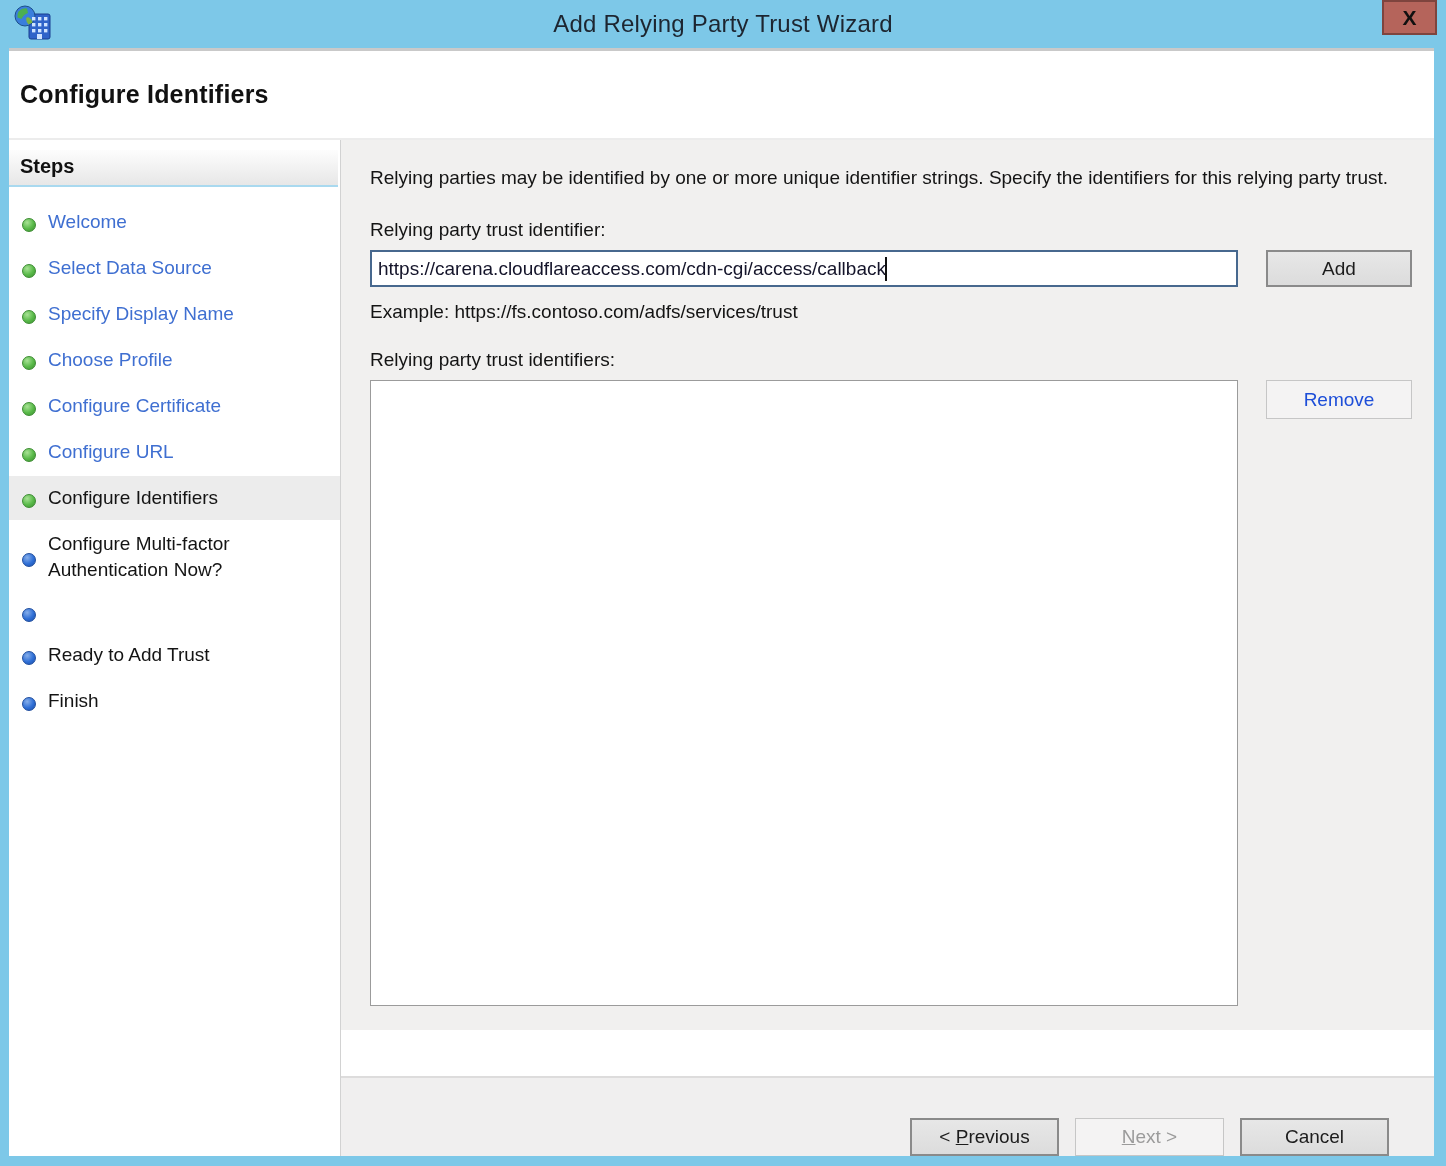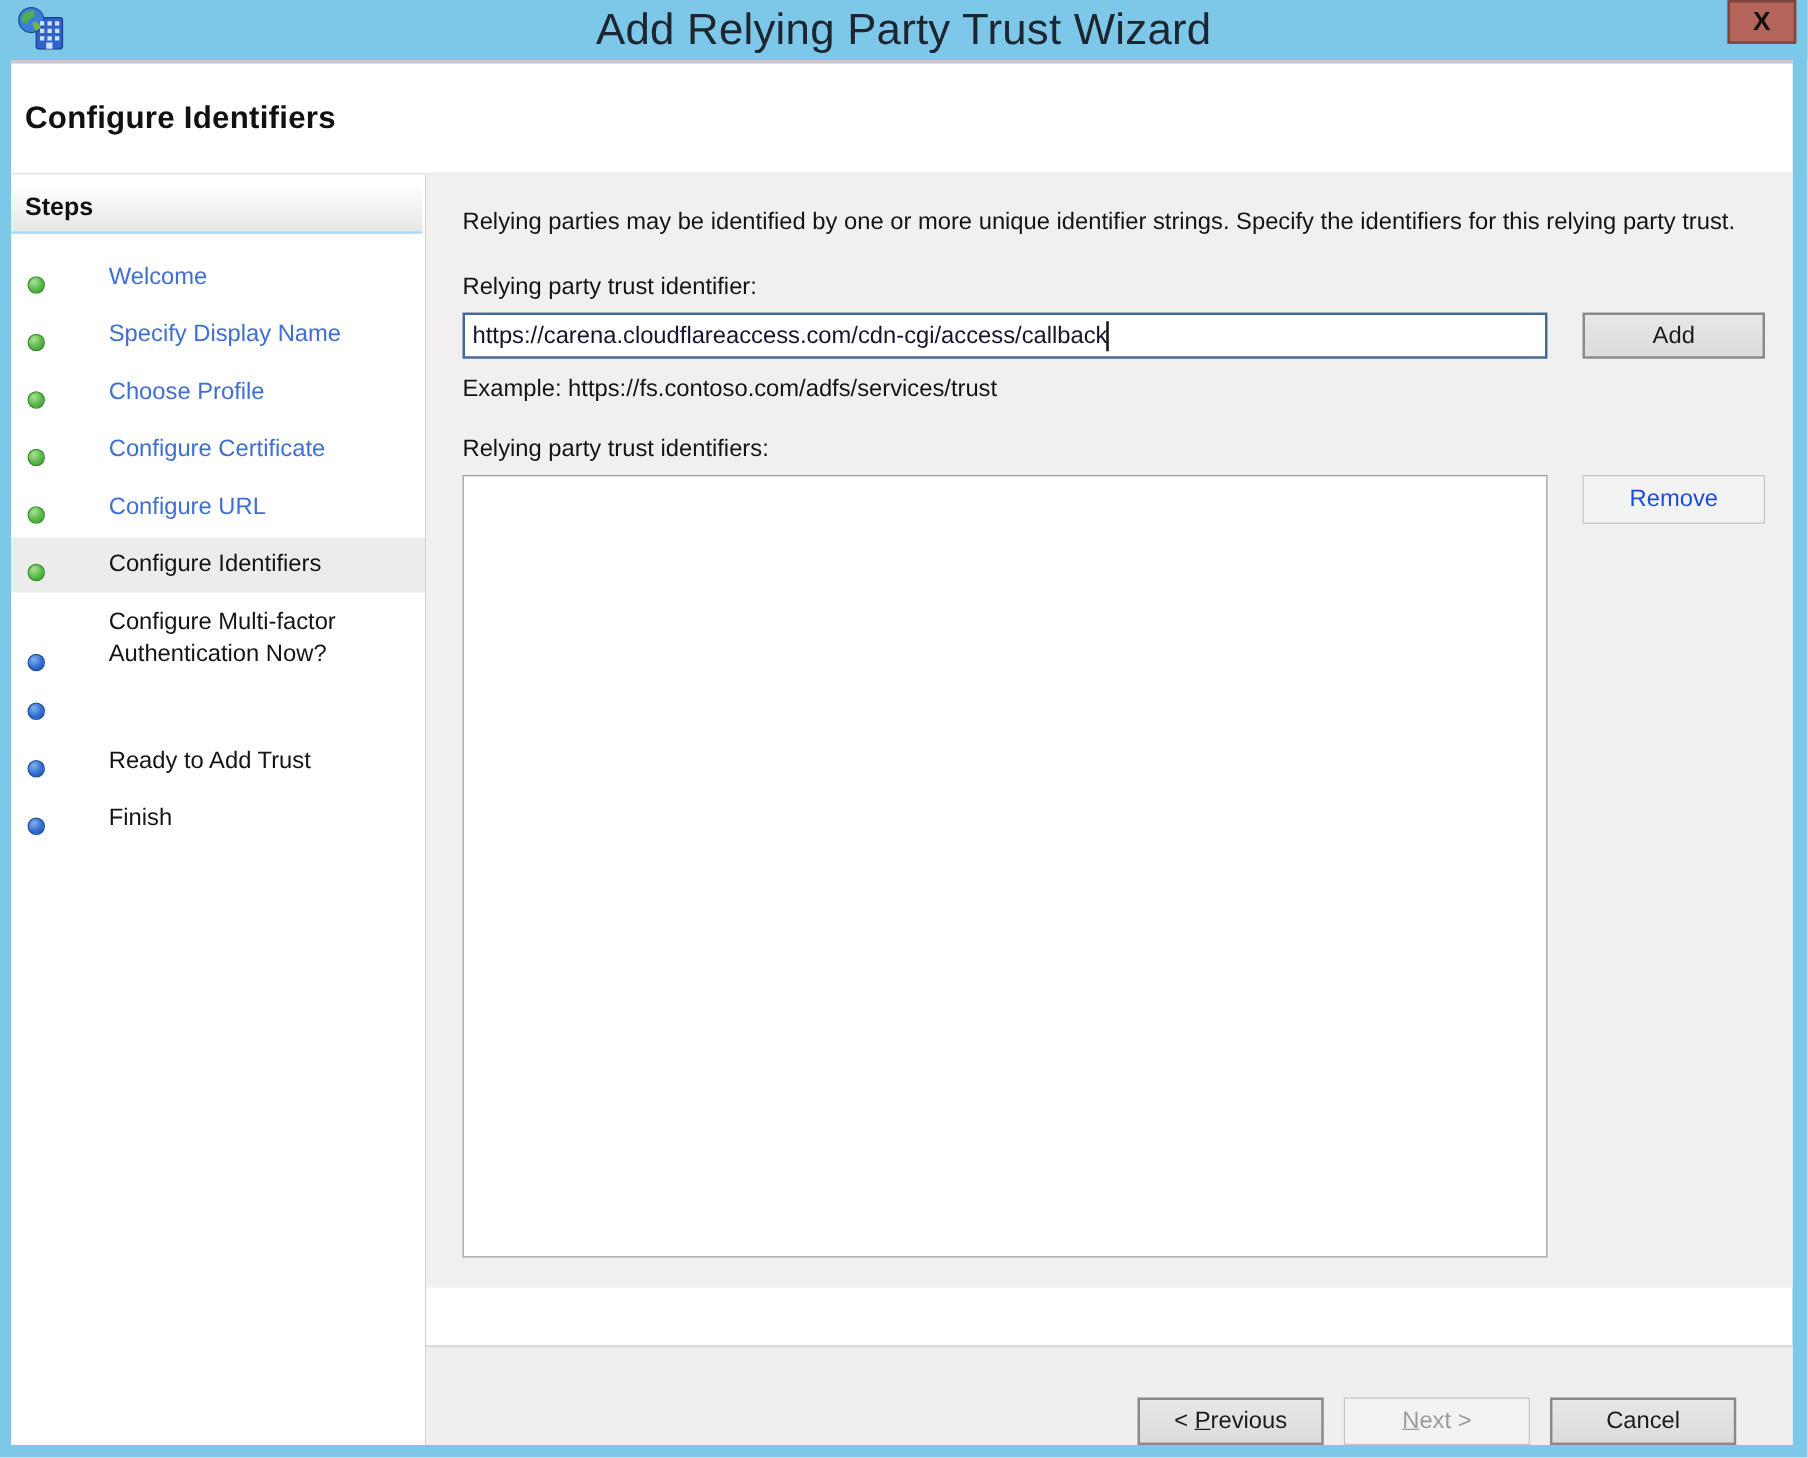--- a/index.html
+++ b/index.html
@@ -7,21 +7,21 @@
   body { font-family: "Liberation Sans", sans-serif; color: #1b1b1b; }
 
   .window { position: absolute; inset: 0; background: #7dc8e8; }
 
   
   .titlebar { position: relative; height: 48px; background: #7dc8e8; }
   .app-icon { position: absolute; left: 14px; top: 5px; width: 40px; height: 38px; }
   .win-title {
     position: absolute; left: 0; right: 0; top: 0; height: 48px;
     display: flex; align-items: center; justify-content: center;
-    font-size: 35px; color: #1d2530; letter-spacing: .2px;
+    font-size: 24px; color: #1d2530; letter-spacing: .2px;
   }
   .close-btn {
     position: absolute; top: 0; right: 9px; width: 55px; height: 35px;
     background: #b5645b; border: 2px solid #7e443e;
     color: #101010; font-weight: bold; font-size: 21px;
     font-family: "Liberation Sans", sans-serif; cursor: pointer; line-height: 1;
   }
 
   
   .dialog {
@@ -43,21 +43,21 @@
     padding-top: 10px; flex-shrink: 0;
   }
   .steps-header {
     height: 37px; margin-right: 2px;
     background: linear-gradient(#fdfdfd, #e7e7e7);
     border-bottom: 2px solid #a9d9ef;
     font-size: 20px; font-weight: bold; color: #111;
     padding: 5px 0 0 11px;
   }
   .steps-list { list-style: none; margin-top: 22px; }
-  .step { display: flex; align-items: flex-end; padding: 0 8px 0 13px; margin-bottom: 20px; gap: 39px; }
+  .step { display: flex; align-items: center; padding: 0 8px 0 13px; margin-bottom: 20px; }
   .step .bullet {
     width: 14px; height: 14px; border-radius: 50%; flex-shrink: 0;
     margin: 5px 12px 0 0;
   }
   .step.done .bullet, .step.current .bullet {
     background: radial-gradient(circle at 35% 30%, #a8e295, #58b948 55%, #3e8f33);
     border: 1px solid #3c8c31;
   }
   .step.upcoming .bullet {
     background: radial-gradient(circle at 35% 30%, #86aeea, #2f6fd6 55%, #1f50a8);
@@ -148,20 +148,24 @@
 
       <aside class="sidebar">
         <div class="steps-header">Steps</div>
         <ul class="steps-list" id="steps-list">
             <li class="step done">
               <span class="bullet"></span>
               <span class="step-label">Welcome</span>
             </li>
             <li class="step done">
               <span class="bullet"></span>
+              <span class="step-label">Select Data Source</span>
+            </li>
+            <li class="step done">
+              <span class="bullet"></span>
               <span class="step-label">Specify Display Name</span>
             </li>
             <li class="step done">
               <span class="bullet"></span>
               <span class="step-label">Choose Profile</span>
             </li>
             <li class="step done">
               <span class="bullet"></span>
               <span class="step-label">Configure Certificate</span>
             </li>

